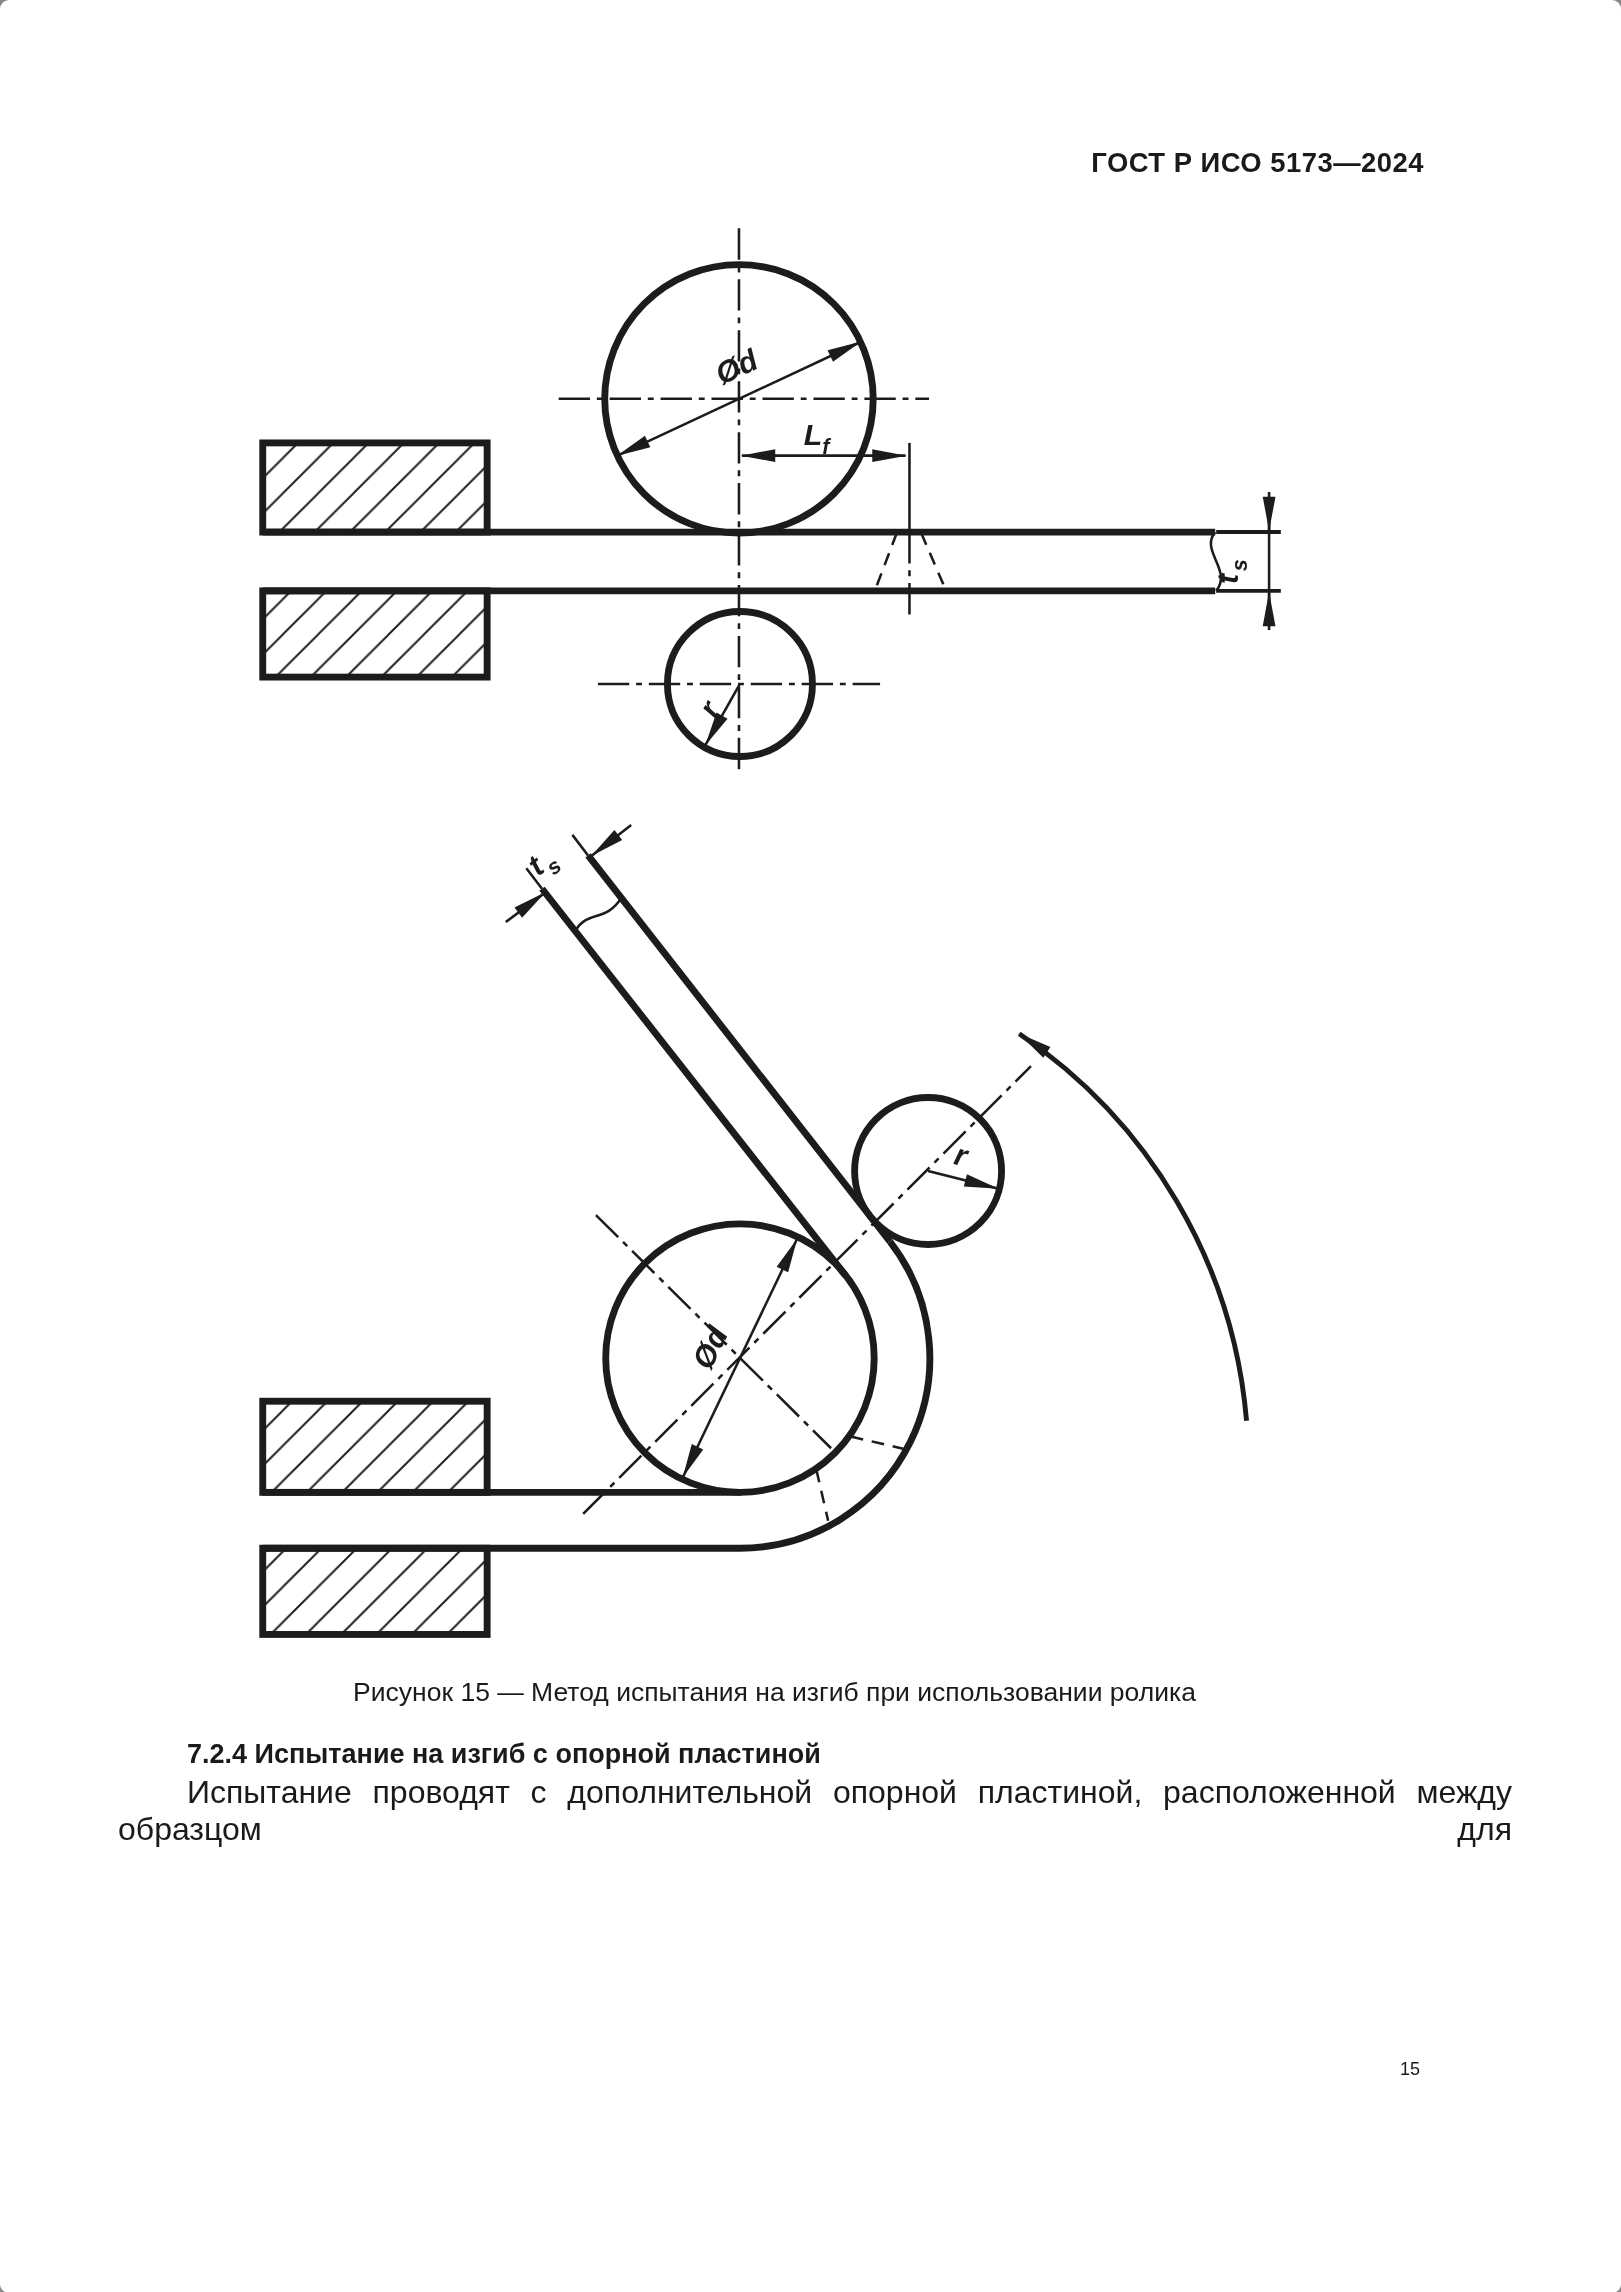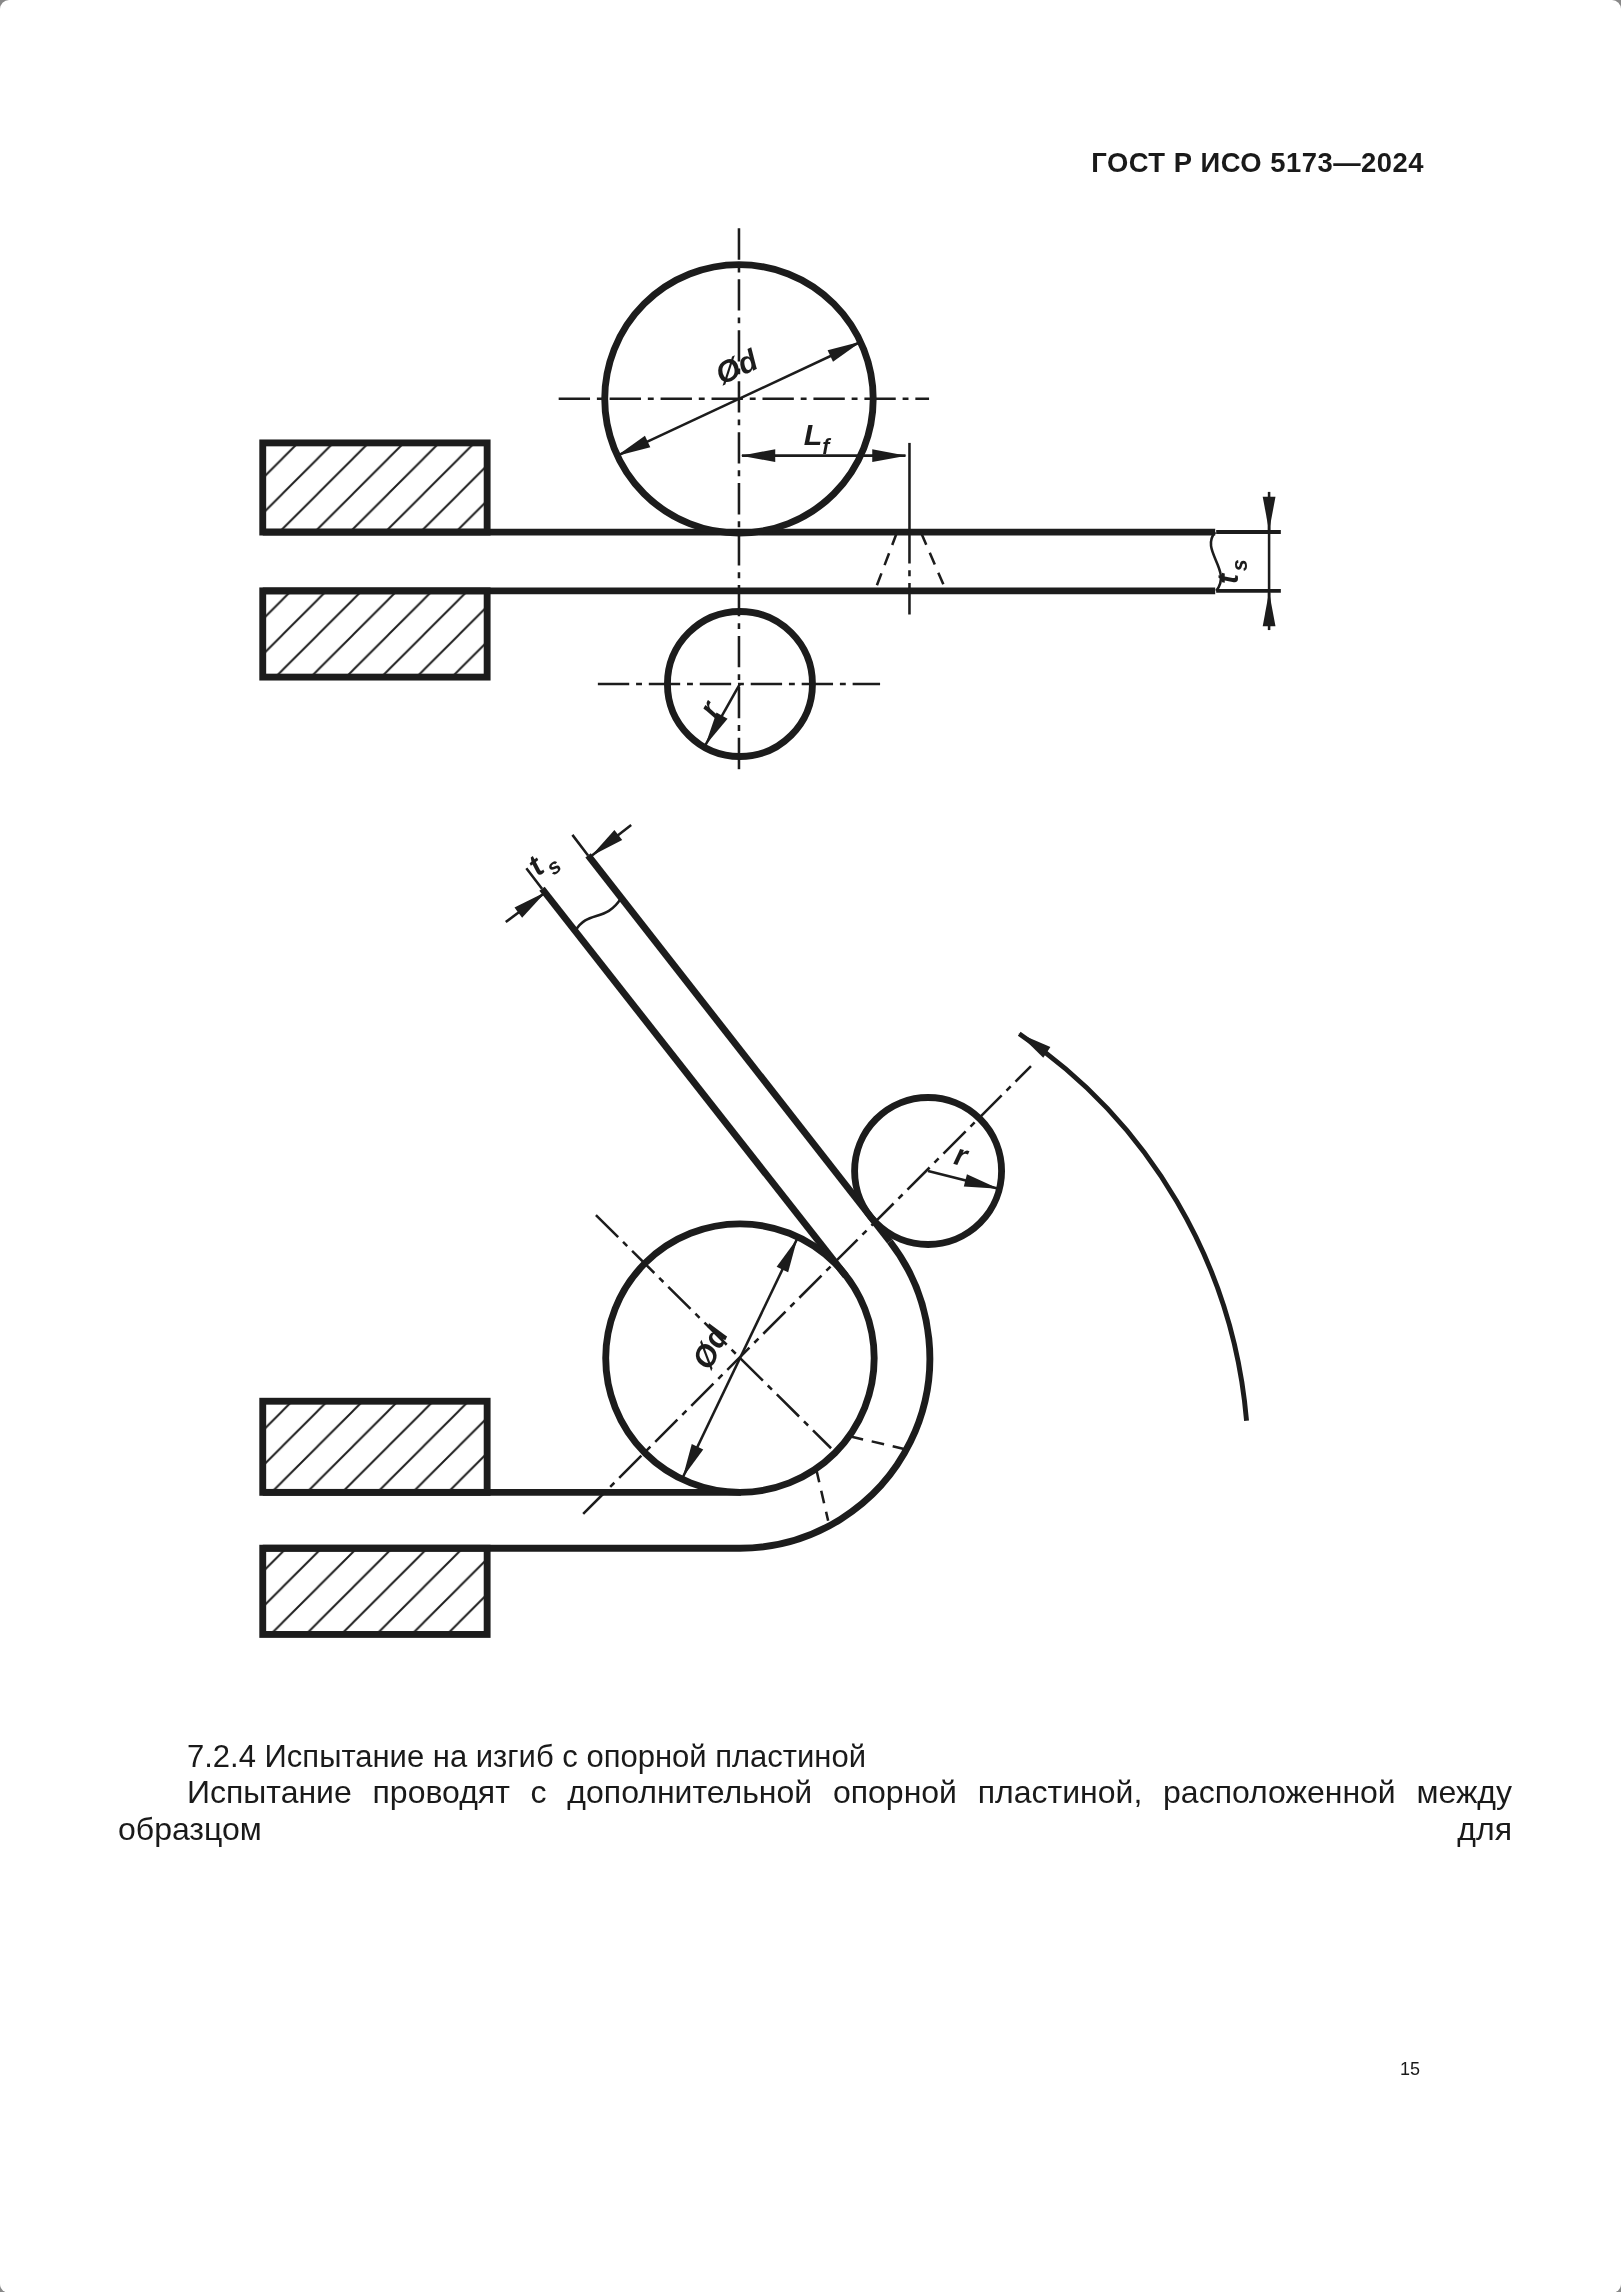--- a/index.html
+++ b/index.html
@@ -17,21 +17,21 @@
   .hdr{
     top:147px;right:197px;
     font-size:27.4px;font-weight:bold;letter-spacing:0.5px;
   }
   .caption{
     top:1677px;left:118px;width:1313px;
     font-size:26.5px;text-align:center;
   }
   .heading{
     top:1739px;left:118px;width:1392px;
-    font-size:31px;font-weight:normal;
+    font-size:27px;font-weight:bold;
     padding-left:69px;box-sizing:border-box;
   }
   .para1{
     top:1774px;left:118px;width:1394px;
     font-size:32px;
     text-indent:69px;
     text-align:justify;text-align-last:justify;
     white-space:nowrap1;
   }
   .para2{
@@ -152,19 +152,20 @@
       <circle class="thick" cx="947" cy="1195" r="75"></circle>
       <line class="thin" x1="947" y1="1195" x2="1018" y2="1213" marker-end="url(#arw)"></line>
       <g transform="translate(978,1189) rotate(14)">
         <text class="lbl" text-anchor="middle">r</text>
       </g>
 
       <path class="arc" d="M1040 1055 A530 530 0 0 1 1272 1450" marker-start="url(#arw)"></path>
     </g>
   </svg>
 
+  <div class="abs caption">Рисунок 15 — Метод испытания на изгиб при использовании ролика</div>
 
   <div class="abs heading">7.2.4 Испытание на изгиб с опорной пластиной</div>
   <div class="abs para1">Испытание проводят с дополнительной опорной пластиной, расположенной между образцом для</div>
 
   <div class="abs pagenum">15</div>
 </div>
 
 
 </body></html>

